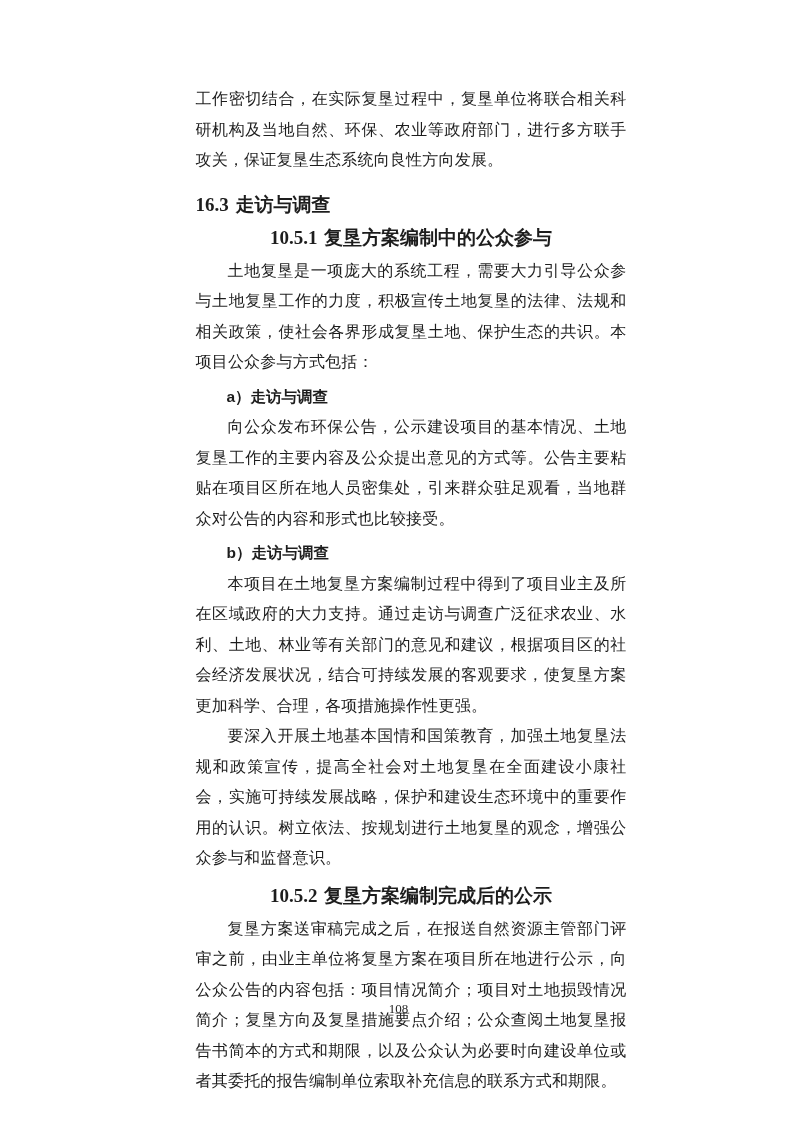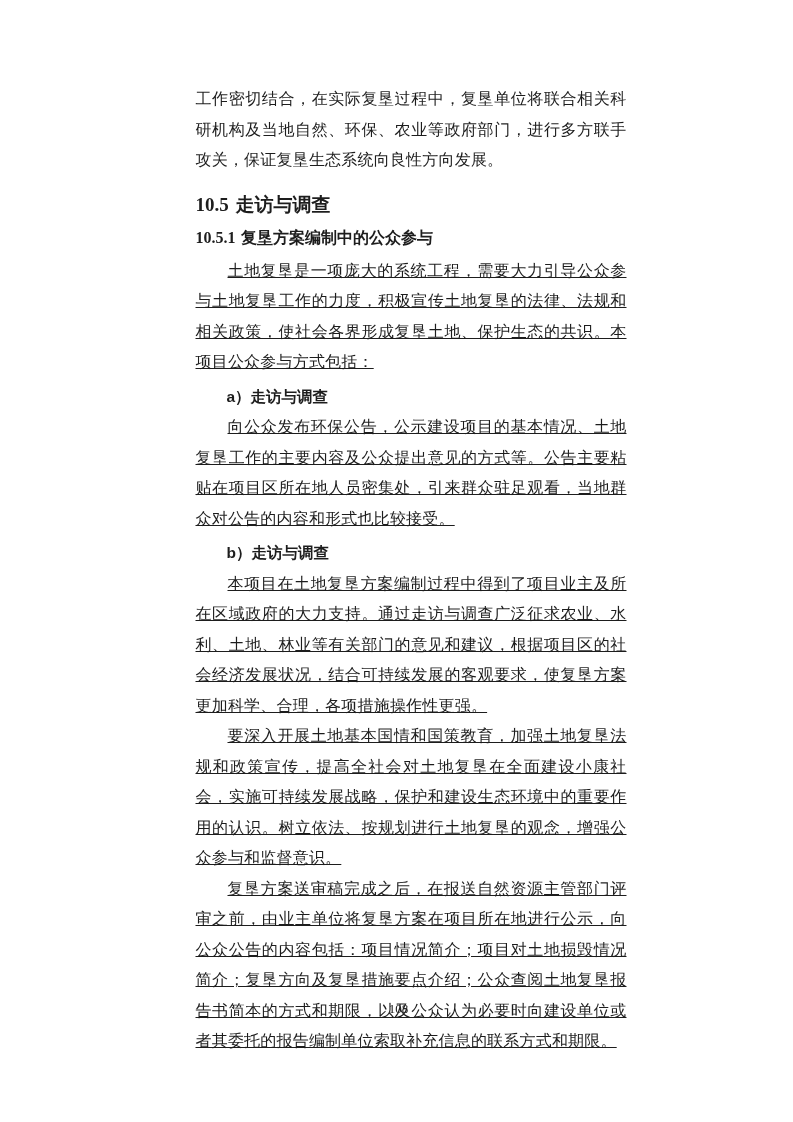--- a/index.html
+++ b/index.html
@@ -19,34 +19,35 @@
     overflow: hidden;
   }
   .body-text {
     font-family: "Liberation Serif", "DejaVu Serif", serif;
     font-size: 16px;
     line-height: 30.5px;
     text-align: justify;
     margin: 0;
     letter-spacing: 0.2px;
   }
-  .indent { text-indent: 2em; text-decoration: underline; }
+  .indent { text-indent: 2em; }
   .h-main {
     font-family: "Liberation Sans", "DejaVu Sans", sans-serif;
     font-weight: bold;
     font-size: 19px;
     line-height: 26px;
     margin: 16px 0 8px 0;
   }
   .h-sub {
     font-family: "Liberation Sans", "DejaVu Sans", sans-serif;
     font-weight: bold;
-    font-size: 16px;
+    font-size: 19px;
     line-height: 24px;
     margin: 8px 0 6px 0;
+    text-align: center;
   }
   .h-sub.second { margin-top: 10px; }
   .h-num {
     font-family: "Liberation Serif", "DejaVu Serif", serif;
     font-weight: bold;
     margin-right: 0.35em;
   }
   .item-label {
     font-family: "Liberation Sans", "DejaVu Sans", sans-serif;
     font-weight: bold;
@@ -67,38 +68,41 @@
   }
 </style>
 </head>
 <body>
 
 <div class="page">
 
   <p class="body-text">工作密切结合，在实际复垦过程中，复垦单位将联合相关科研机构及当地自然、环保、农业等政府部门，进行多方联手攻关，保证复垦生态系统向良性方向发展。</p>
 
   <div class="h-main">
-    <span class="h-num">10.5</span><span>走访与调查</span>
+    <span class="h-num">16.3</span><span>走访与调查</span>
   </div>
 
   <div class="h-sub">
     <span class="h-num">10.5.1</span><span>复垦方案编制中的公众参与</span>
   </div>
 
   <p class="body-text indent">土地复垦是一项庞大的系统工程，需要大力引导公众参与土地复垦工作的力度，积极宣传土地复垦的法律、法规和相关政策，使社会各界形成复垦土地、保护生态的共识。本项目公众参与方式包括：</p>
 
   <p class="item-label">a）走访与调查</p>
 
   <p class="body-text indent">向公众发布环保公告，公示建设项目的基本情况、土地复垦工作的主要内容及公众提出意见的方式等。公告主要粘贴在项目区所在地人员密集处，引来群众驻足观看，当地群众对公告的内容和形式也比较接受。</p>
 
   <p class="item-label">b）走访与调查</p>
 
   <p class="body-text indent">本项目在土地复垦方案编制过程中得到了项目业主及所在区域政府的大力支持。通过走访与调查广泛征求农业、水利、土地、林业等有关部门的意见和建议，根据项目区的社会经济发展状况，结合可持续发展的客观要求，使复垦方案更加科学、合理，各项措施操作性更强。</p>
 
 
   <p class="body-text indent">要深入开展土地基本国情和国策教育，加强土地复垦法规和政策宣传，提高全社会对土地复垦在全面建设小康社会，实施可持续发展战略，保护和建设生态环境中的重要作用的认识。树立依法、按规划进行土地复垦的观念，增强公众参与和监督意识。</p>
 
+  <div class="h-sub second">
+    <span class="h-num">10.5.2</span><span>复垦方案编制完成后的公示</span>
+  </div>
 
   <p class="body-text indent">复垦方案送审稿完成之后，在报送自然资源主管部门评审之前，由业主单位将复垦方案在项目所在地进行公示，向公众公告的内容包括：项目情况简介；项目对土地损毁情况简介；复垦方向及复垦措施要点介绍；公众查阅土地复垦报告书简本的方式和期限，以及公众认为必要时向建设单位或者其委托的报告编制单位索取补充信息的联系方式和期限。</p>
 
   <div class="page-number">108</div>
 
 </div>
 
 </body></html>

